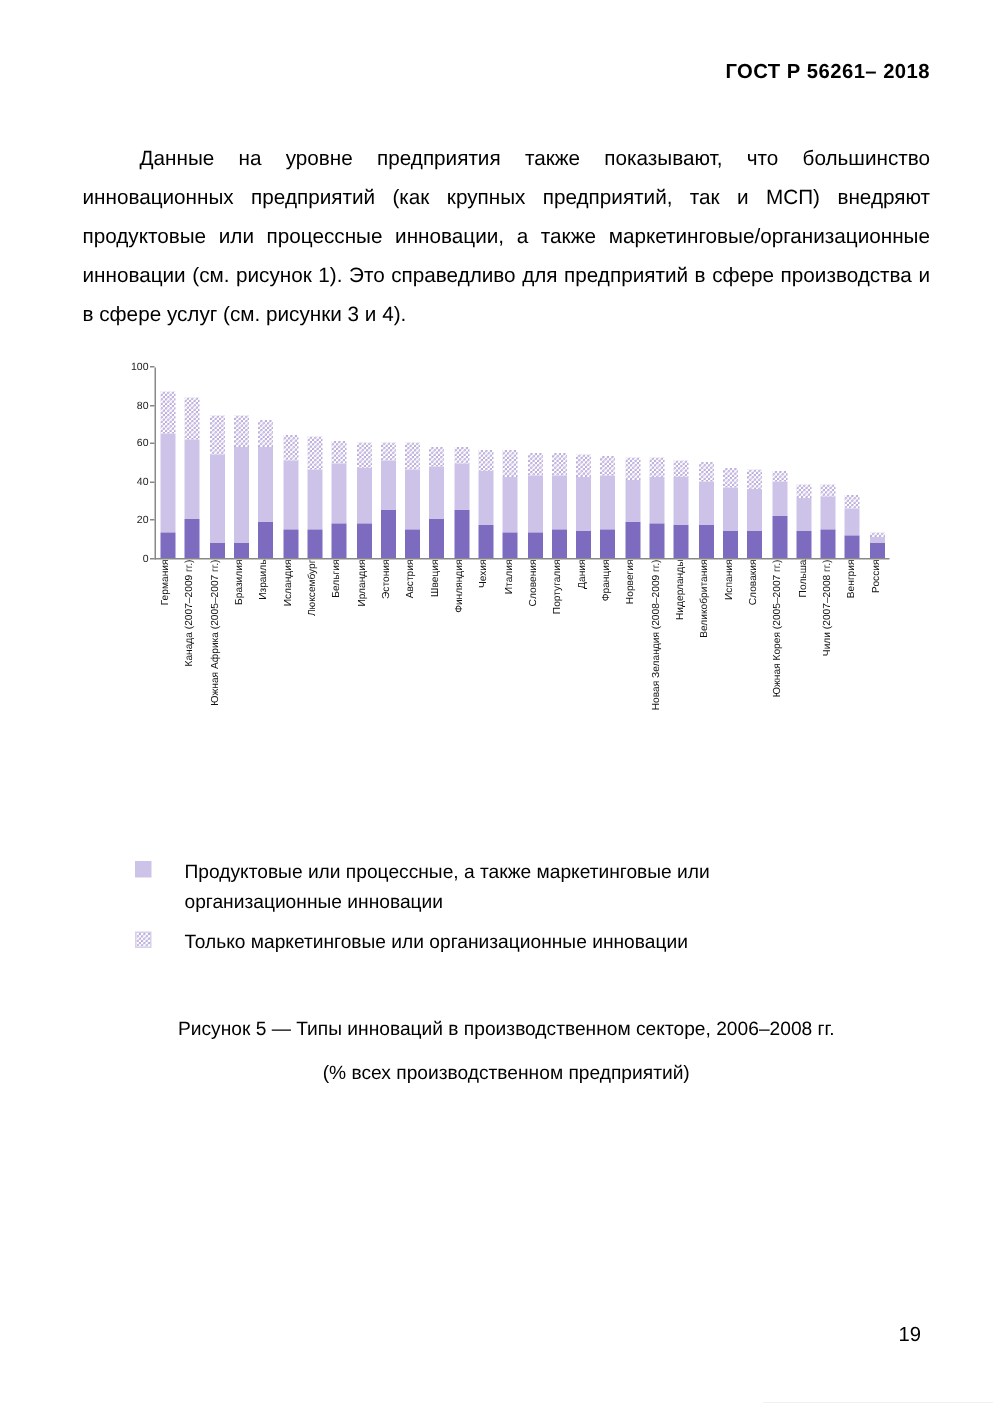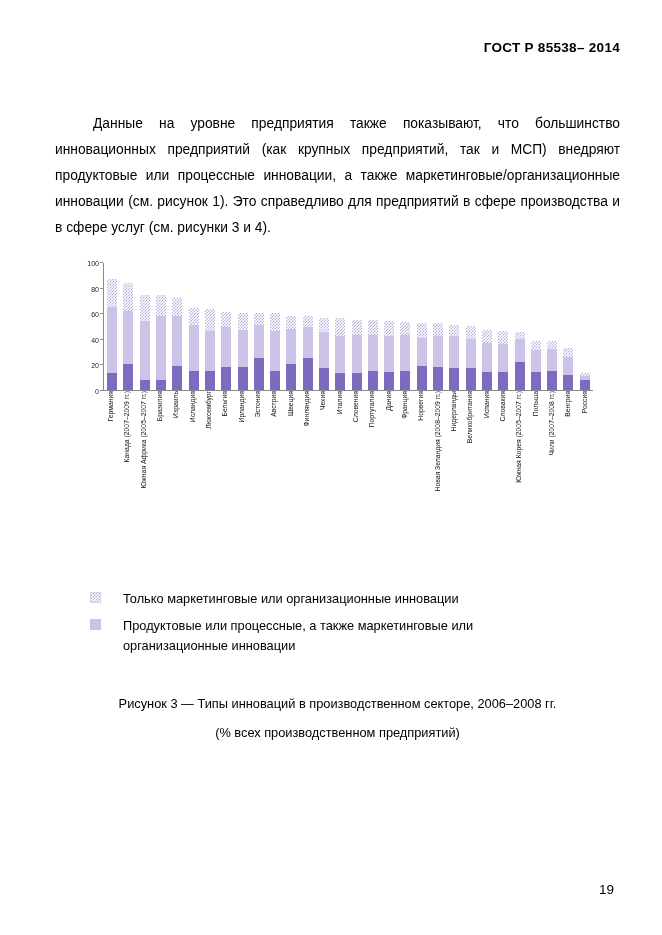--- a/index.html
+++ b/index.html
@@ -18,21 +18,21 @@
   }
 
   .doc-header {
     text-align: right;
     font-weight: bold;
     font-size: 13.5px;
     letter-spacing: 0.3px;
   }
 
   .body-paragraph {
-    margin-top: 56px;
+    margin-top: 38px;
     font-size: 13.8px;
     line-height: 26px;
     text-align: justify;
     text-indent: 38px;
   }
 
   
   .chart-block { margin-top: 22px; margin-left: 28px; width: 510px; }
 
   .plot-wrap { display: flex; }
@@ -147,21 +147,21 @@
     right: 48px;
     bottom: 38px;
     font-size: 13.5px;
   }
 </style>
 </head>
 <body>
 
 <div class="page">
 
-  <div class="doc-header">ГОСТ Р  85538– 2014</div>
+  <div class="doc-header">ГОСТ Р  56261– 2018</div>
 
   <p class="body-paragraph">Данные на уровне предприятия также показывают, что большинство инновационных предприятий (как крупных предприятий, так и МСП) внедряют продуктовые или процессные инновации, а также маркетинговые/организационные инновации (см. рисунок 1). Это справедливо для предприятий в сфере производства и в сфере услуг (см. рисунки 3 и 4).</p>
 
   <div class="chart-block">
     <div class="plot-wrap">
       <div class="y-axis-labels" id="y-axis-labels">
           <span class="y-tick-label" style="bottom: 0px;">0</span>
           <span class="y-tick-mark" style="bottom: 0px;"></span>
           <span class="y-tick-label" style="bottom: 25.6px;">20</span>
           <span class="y-tick-mark" style="bottom: 25.6px;"></span>
@@ -416,29 +416,29 @@
           <span class="x-label">Венгрия</span>
         </div>
         <div class="x-label-slot">
           <span class="x-label">Россия</span>
         </div>
       </div>
   </div>
 
   <div class="legend">
     <div class="legend-item">
+      <span class="legend-marker" id="marker-2" style="background: rgb(205, 195, 232);"></span>
+      <span class="legend-label">Продуктовые или процессные, а также маркетинговые или организационные инновации</span>
+    </div>
+    <div class="legend-item">
       <span class="legend-marker checker" id="marker-1" style="--pc: #b9aadb;"></span>
       <span class="legend-label">Только маркетинговые или организационные инновации</span>
     </div>
-    <div class="legend-item">
-      <span class="legend-marker" id="marker-2" style="background: rgb(205, 195, 232);"></span>
-      <span class="legend-label">Продуктовые или процессные, а также маркетинговые или организационные инновации</span>
-    </div>
   </div>
 
   <div class="figure-caption">
-    <div class="cap-line1">Рисунок 3 — Типы инноваций в производственном секторе, 2006–2008 гг.</div>
+    <div class="cap-line1">Рисунок 5 — Типы инноваций в производственном секторе, 2006–2008 гг.</div>
     <div class="cap-line2">(% всех производственном предприятий)</div>
   </div>
 
   <div class="page-number">19</div>
 
 </div>
 
 </body></html>

